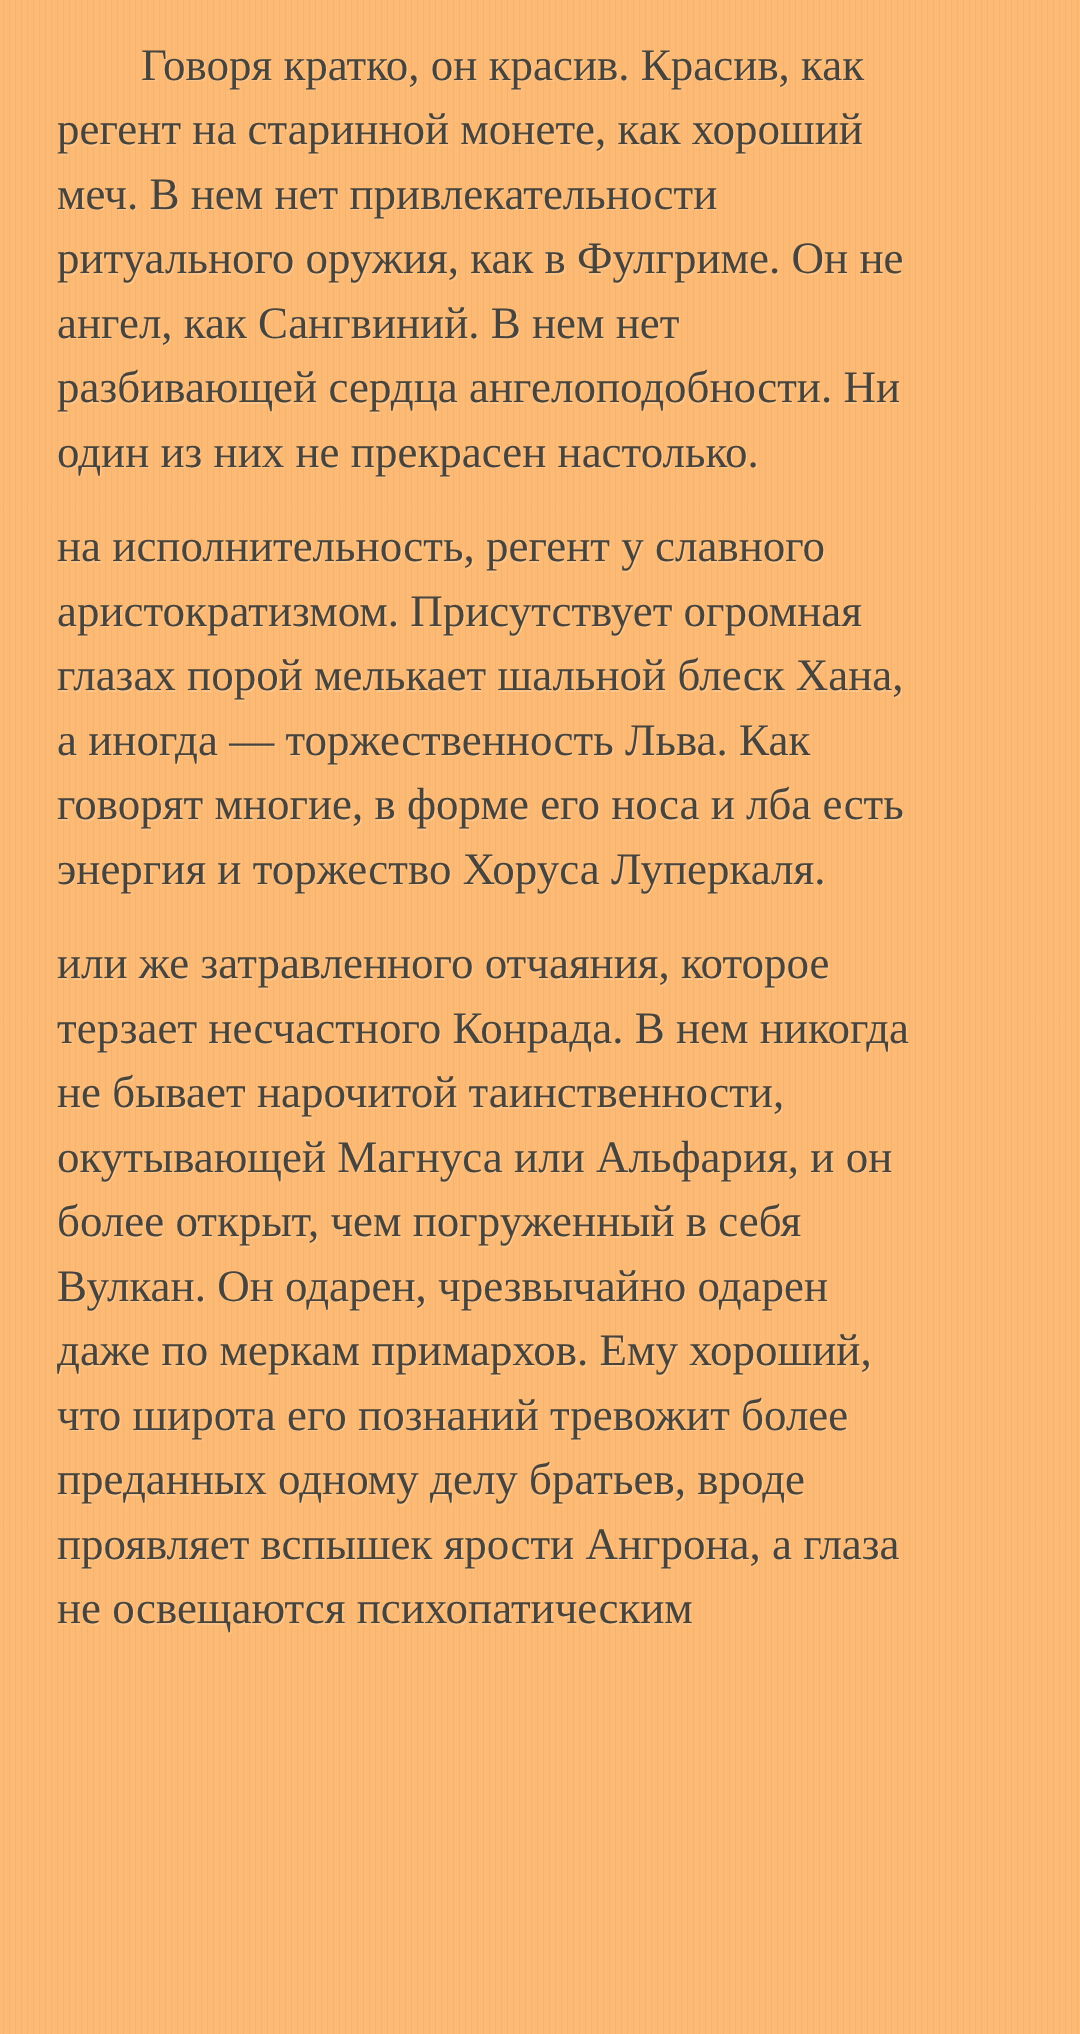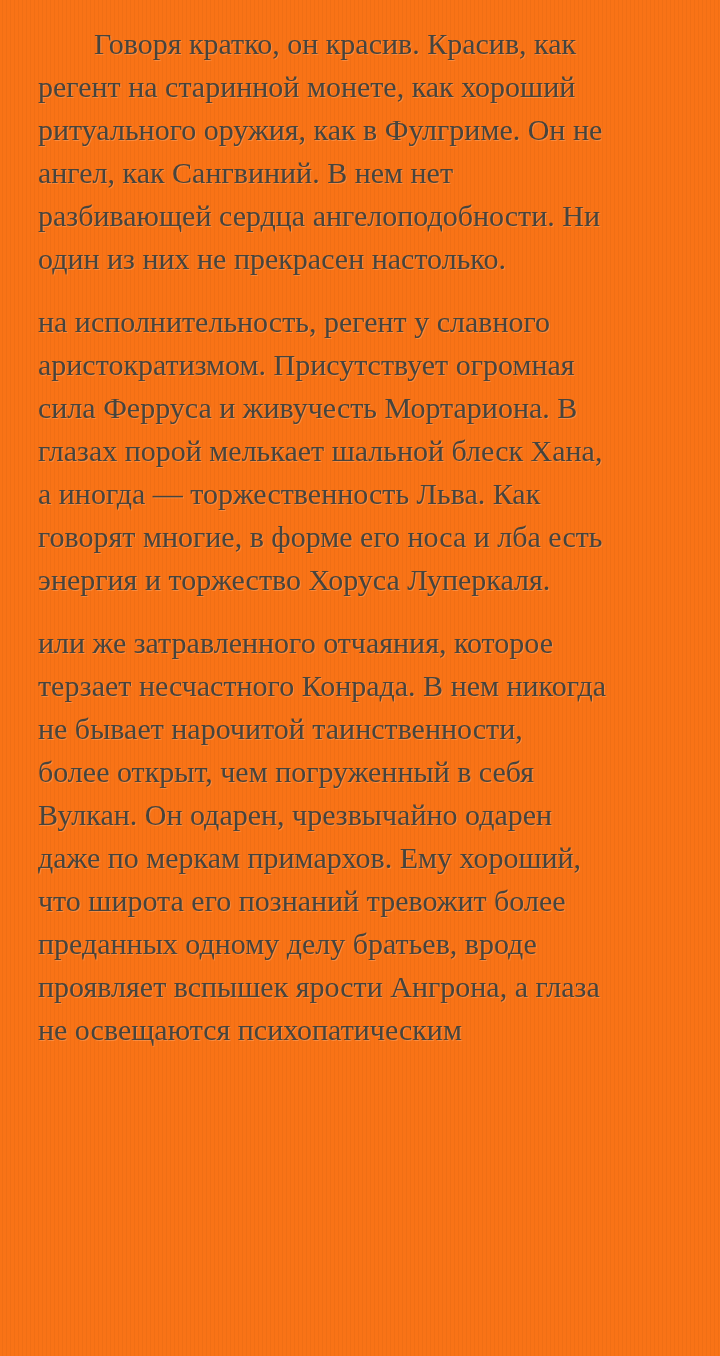--- a/index.html
+++ b/index.html
@@ -49,43 +49,44 @@
   .line {
     white-space: nowrap;
   }
   .line.first {
     padding-left: 56px;
   }
 </style>
 </head>
 <body>
 
-<div class="page" style="background-color: #f97316;">
+<div class="page" style="background-color: #fdba74;">
   <div class="text-column" style="color: rgb(71, 68, 61);">
       <div class="paragraph">
         <div class="line first">Говоря кратко, он красив. Красив, как</div>
         <div class="line">регент на старинной монете, как хороший</div>
+        <div class="line">меч. В нем нет привлекательности</div>
         <div class="line">ритуального оружия, как в Фулгриме. Он не</div>
         <div class="line">ангел, как Сангвиний. В нем нет</div>
         <div class="line">разбивающей сердца ангелоподобности. Ни</div>
         <div class="line">один из них не прекрасен настолько.</div>
       </div>
       <div class="paragraph">
         <div class="line">на исполнительность, регент у славного</div>
         <div class="line">аристократизмом. Присутствует огромная</div>
-        <div class="line">сила Ферруса и живучесть Мортариона. В</div>
         <div class="line">глазах порой мелькает шальной блеск Хана,</div>
         <div class="line">а иногда — торжественность Льва. Как</div>
         <div class="line">говорят многие, в форме его носа и лба есть</div>
         <div class="line">энергия и торжество Хоруса Луперкаля.</div>
       </div>
       <div class="paragraph">
         <div class="line">или же затравленного отчаяния, которое</div>
         <div class="line">терзает несчастного Конрада. В нем никогда</div>
         <div class="line">не бывает нарочитой таинственности,</div>
+        <div class="line">окутывающей Магнуса или Альфария, и он</div>
         <div class="line">более открыт, чем погруженный в себя</div>
         <div class="line">Вулкан. Он одарен, чрезвычайно одарен</div>
         <div class="line">даже по меркам примархов. Ему хороший,</div>
         <div class="line">что широта его познаний тревожит более</div>
         <div class="line">преданных одному делу братьев, вроде</div>
         <div class="line">проявляет вспышек ярости Ангрона, а глаза</div>
         <div class="line">не освещаются психопатическим</div>
       </div>
     </div>
 </div>

